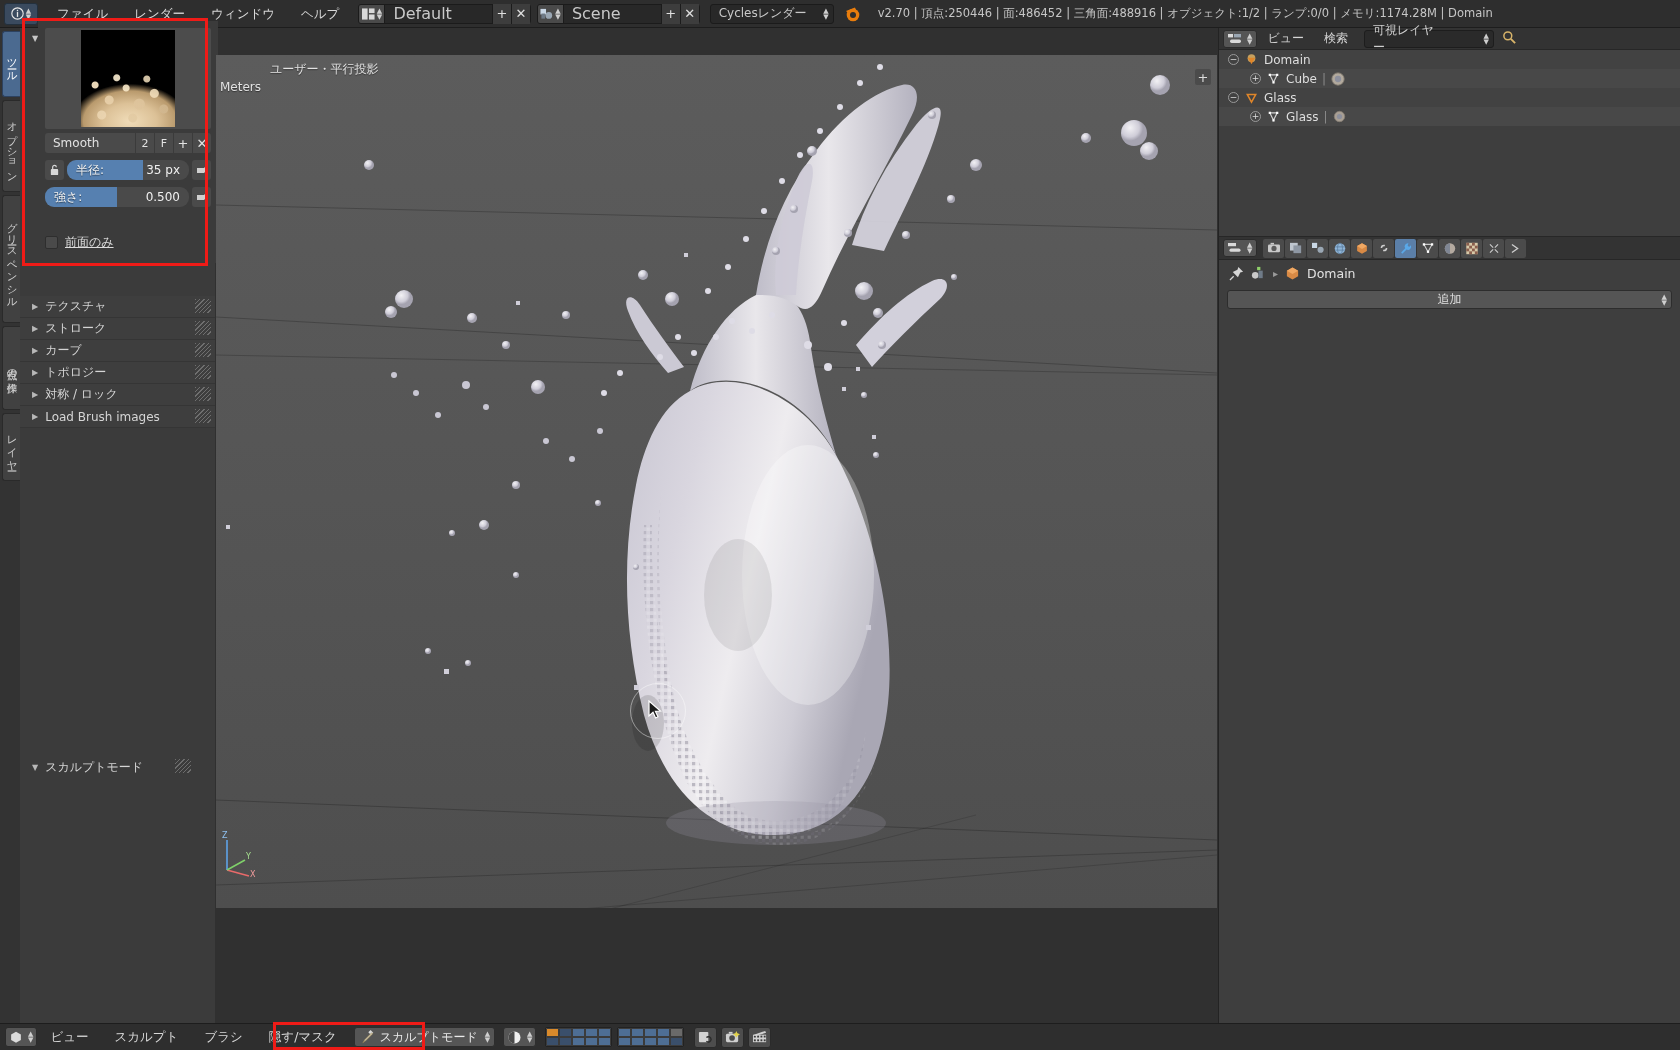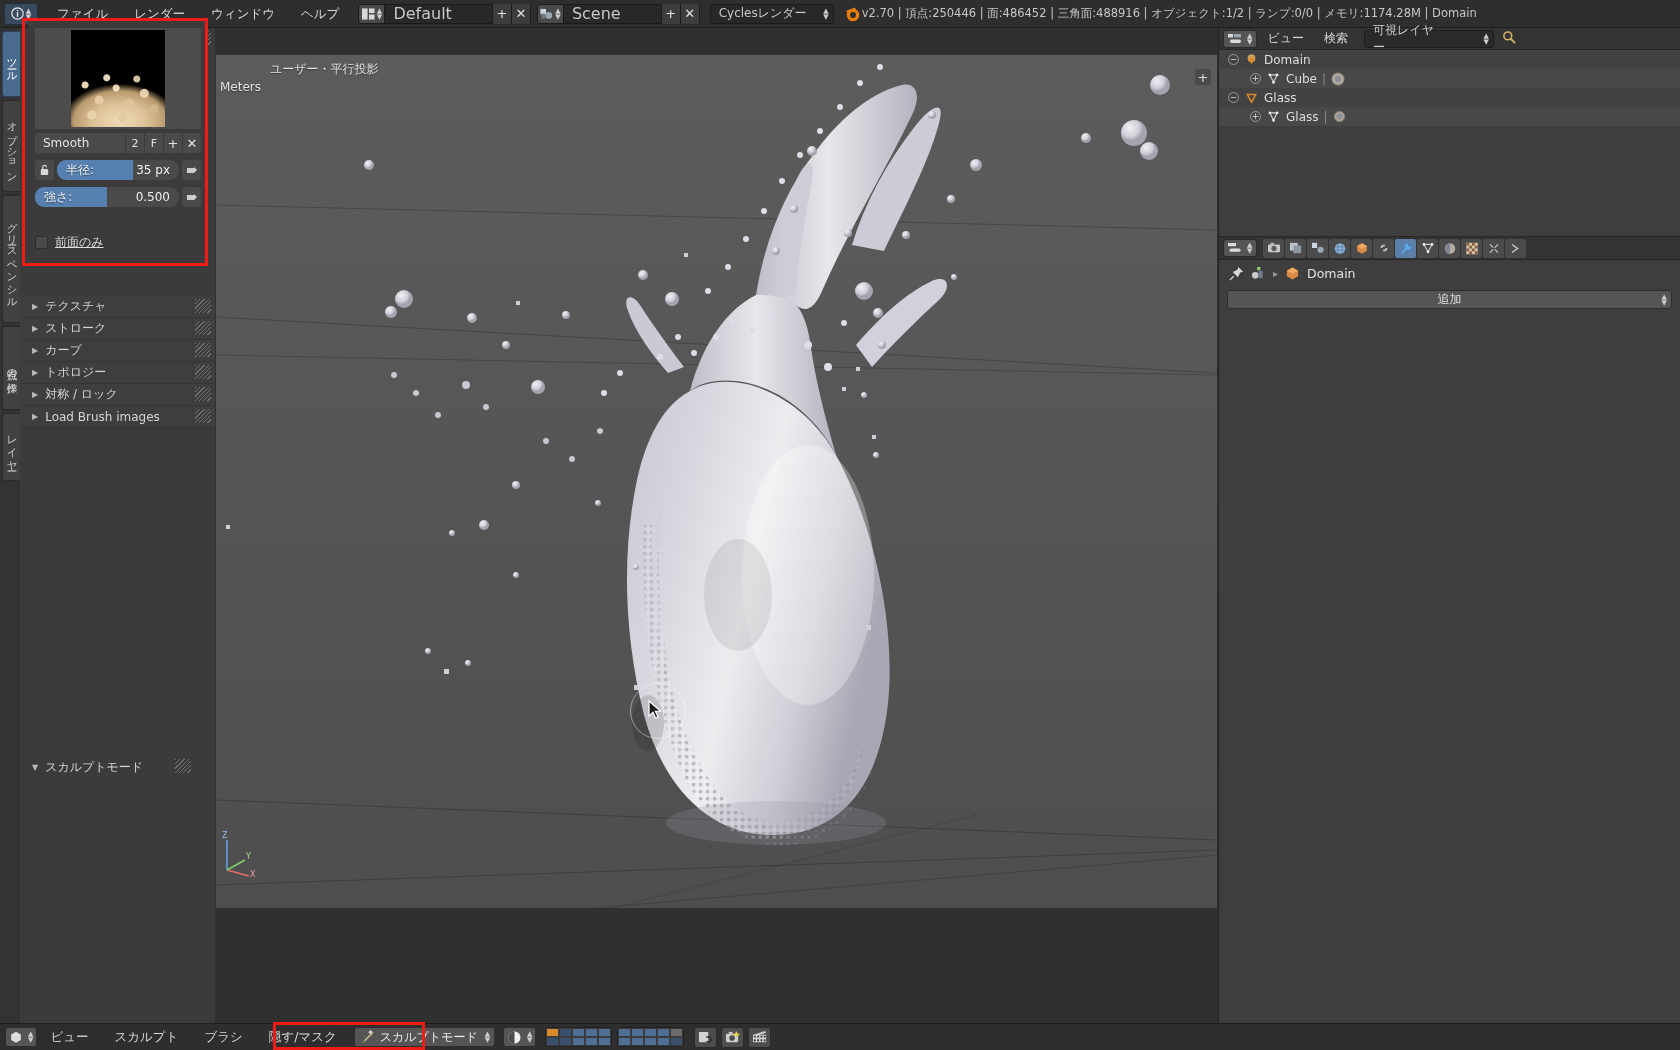--- a/index.html
+++ b/index.html
@@ -52,21 +52,21 @@
     color: #e0e0e0; font-size: 13px; line-height: 1;
   }
   .tb-engine {
     display: flex; align-items: center; height: 20px; width: 124px;
     background: #282828; border: 1px solid #1b1b1b; border-radius: 3px;
     margin-left: 10px; padding: 0 4px 0 8px;
     justify-content: space-between;
   }
   .tb-engine span:first-child { font-size: 12px; color: #c8c8c8; }
   .tb-stats {
-    margin-left: 0; color: #c6c6c6; font-size: 11.5px; white-space: nowrap;
+    margin-left: 16px; color: #c6c6c6; font-size: 11.5px; white-space: nowrap;
   }
   .blender-logo {
     width: 18px; height: 18px; margin-left: 10px; flex: 0 0 auto;
   }
   .updown { display: inline-flex; flex-direction: column; line-height: 0; margin-left: 2px; }
   .updown i { font-style: normal; font-size: 7px; color: #cfcfcf; line-height: 6px; }
 
   
   #leftshelf {
     position: absolute; left: 0; top: 28px; width: 215px; height: 995px;
@@ -118,21 +118,21 @@
   }
 
   
   #brushbox {
     position: absolute; left: 22px; top: 18px; width: 186px; height: 248px;
     border: 3px solid #ef1b17;
     background: transparent;
     z-index: 6; pointer-events: none;
   }
   #brushinner {
-    position: absolute; left: 28px; top: 21px; width: 180px; height: 242px;
+    position: absolute; left: 38px; top: 21px; width: 180px; height: 242px;
     background: #3b3b3b; padding: 7px;
   }
   .brush-preview {
     width: 166px; height: 101px; background: #4c4c4c;
     display: flex; align-items: center; justify-content: center;
     border-radius: 2px;
   }
   .brush-thumb {
     width: 94px; height: 97px;
     background:

